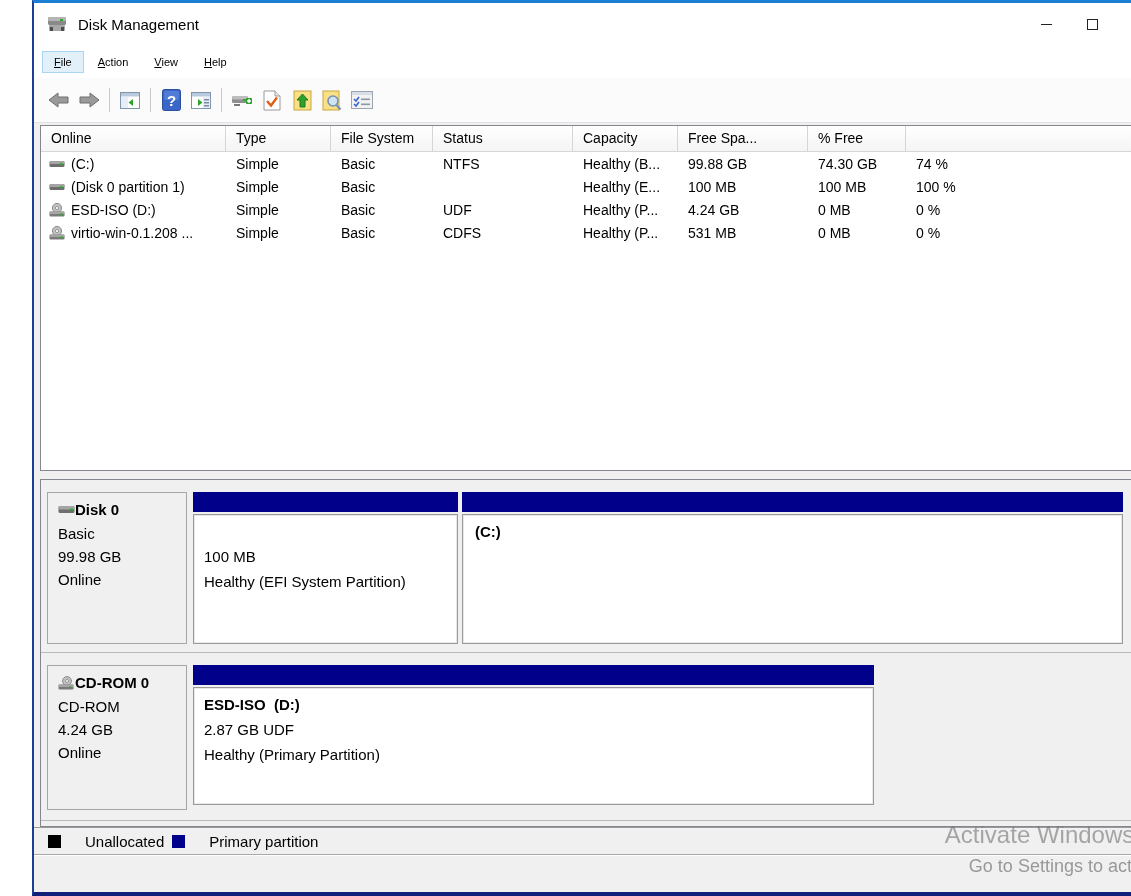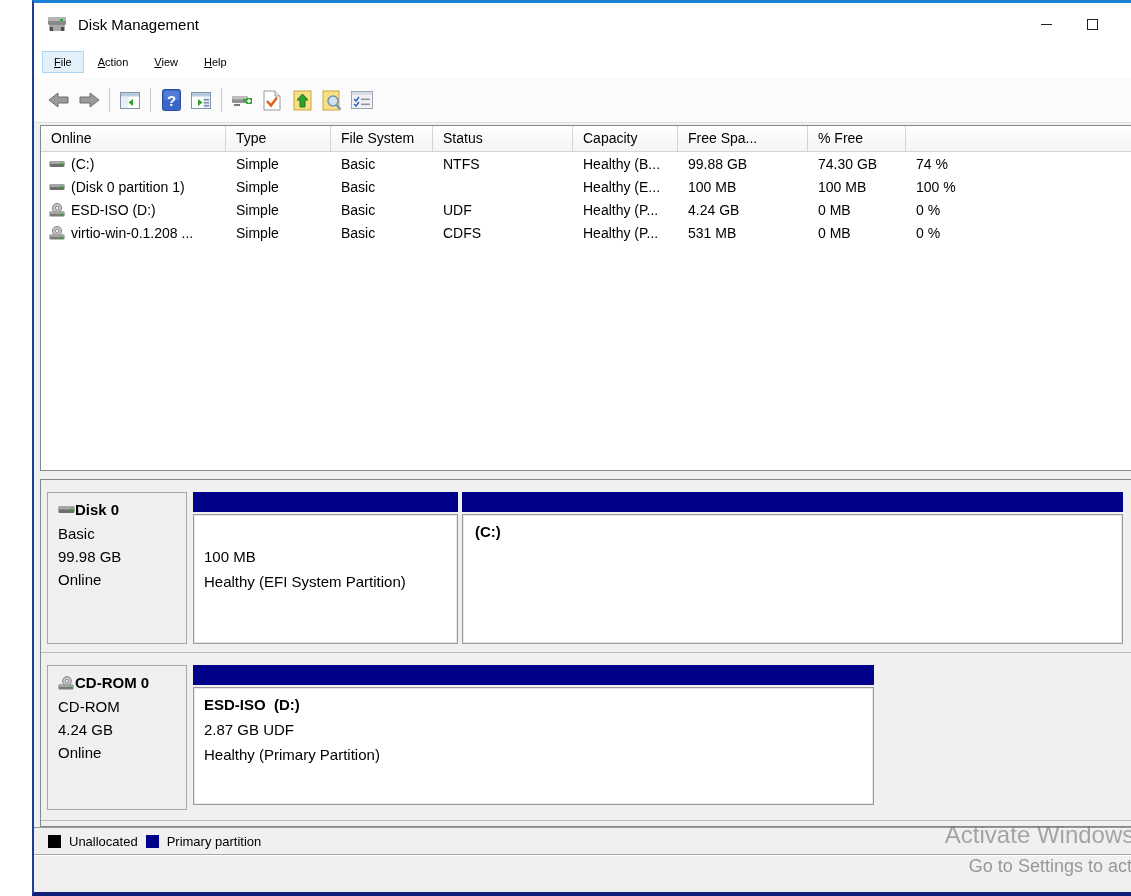--- a/index.html
+++ b/index.html
@@ -63,21 +63,21 @@
   .pt-line.b { font-weight:bold; }
 
   
   .vscroll { position:absolute; top:0; right:0; bottom:0; width:17px; background:#f0f0f0; border-left:1px solid #e5e5e5; }
   .vs-arrow { position:absolute; left:0; width:17px; height:18px; display:flex; align-items:center; justify-content:center; color:#5e5e5e; }
   .vs-arrow.up { top:2px; } .vs-arrow.down { bottom:2px; }
   .vs-thumb { position:absolute; left:1px; top:44px; width:15px; height:140px; background:#cdcdcd; }
 
   
   .legendbar { height:28px; background:#f0f0f0; border-top:1px solid #9a9a9a; display:flex; align-items:center; padding-left:14px; gap:8px; margin:0 -6px; border-bottom:1px solid #a8a8a8; }
-  .legend-item { display:flex; align-items:center; gap:8px; font-size:13px; }
+  .legend-item { display:flex; align-items:center; gap:24px; font-size:15px; }
   .legend-sw { width:13px; height:13px; display:inline-block; }
 
   
   .statusbar { height:35px; background:#f0f0f0; border-top:1px solid #ffffff; margin:0 -6px; }
 
   
   .watermark { position:absolute; right:-92px; top:818px; text-align:left; pointer-events:none; }
   .wm1 { font-size:24px; color:rgba(118,118,118,0.62); white-space:nowrap; }
   .wm2 { font-size:18px; color:rgba(118,118,118,0.72); white-space:nowrap; margin-top:7px; margin-left:24px; }
 </style>

